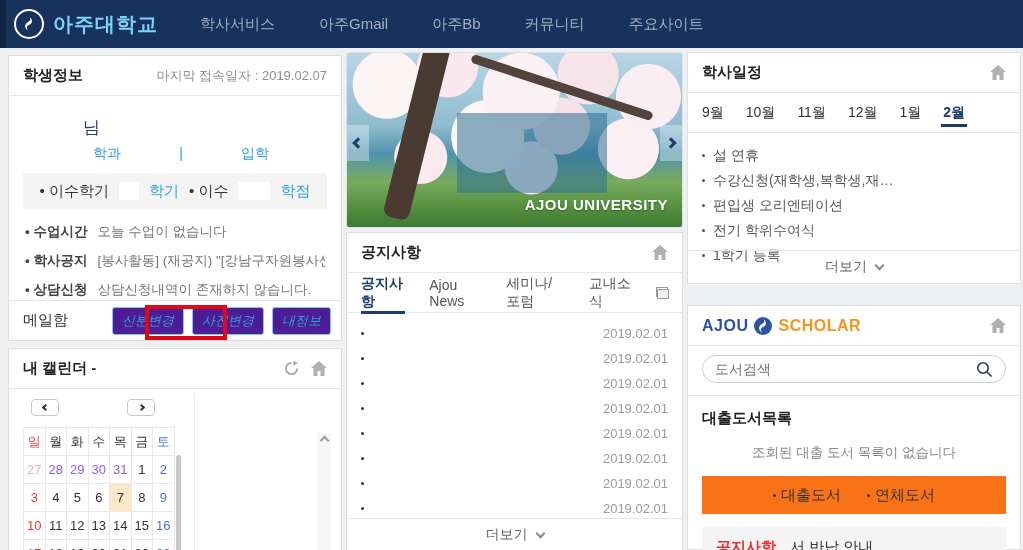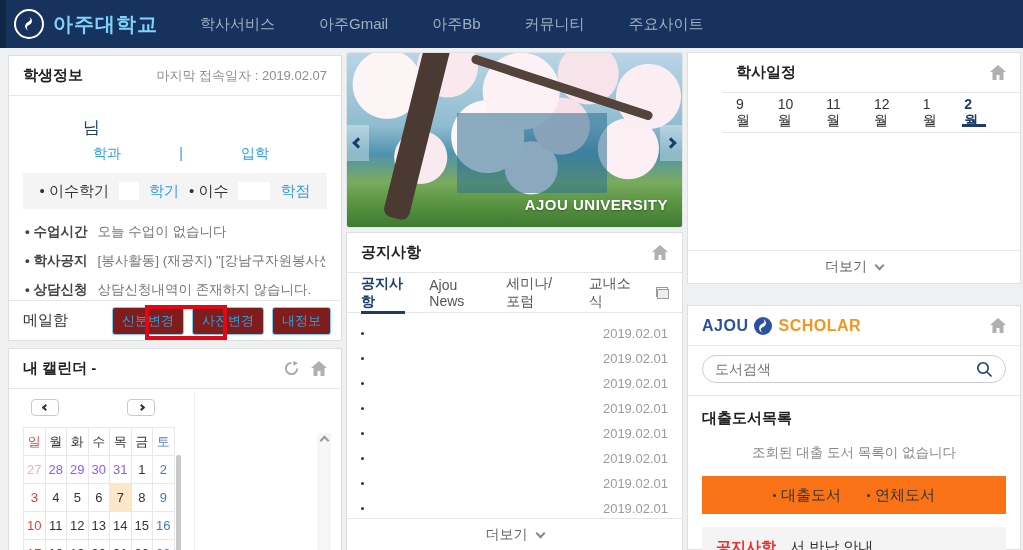--- a/index.html
+++ b/index.html
@@ -37,21 +37,21 @@
   .stats-box .b { color:#333; }
   .blank-val { display:inline-block; background:#ffffff; height:18px; min-width:20px; }
   .blank-val.wide { min-width:32px; }
   .accent-blue { color:#2d9fe0; }
   .info-rows { padding:14px 16px 0 16px; }
   .info-row { font-size:13.5px; margin-bottom:11px; white-space:nowrap; overflow:hidden; }
   .info-row .lbl { color:#444; font-weight:bold; margin-right:10px; }
   .info-row .val { color:#777; }
   .mail-row { position:absolute; left:0; bottom:0; width:100%; height:40px; border-top:1px solid #e6e6e6; display:flex; align-items:center; padding:0 10px 0 14px; }
   .mail-label { font-size:15px; color:#333; flex:1; }
-  .mini-btn { font-size:13px; color:#2d9fe0; background:#7f1d1d; border:1px solid #7ecbf2; border-radius:3px; padding:4px 9px; margin-left:8px; cursor:pointer; font-family:inherit; }
+  .mini-btn { font-size:13px; color:#2d9fe0; background:#4c1d95; border:1px solid #7ecbf2; border-radius:3px; padding:4px 9px; margin-left:8px; cursor:pointer; font-family:inherit;font-style:italic; }
   .red-annotation { position:absolute; left:136px; top:249px; width:82px; height:35px; border:4px solid #e30613; z-index:6; pointer-events:none; }
 
   
   #calendar-panel { left:8px; top:348px; width:334px; height:230px; }
   .cal-header-icons { display:flex; align-items:center; gap:12px; }
   .cal-body { position:relative; height:188px; }
   .cal-nav-btn { position:absolute; top:10px; width:28px; height:17px; background:#fff; border:1px solid #c9c9c9; border-radius:4px; display:flex; align-items:center; justify-content:center; cursor:pointer; }
   .cal-nav-btn .chev { width:5px; height:5px; border-color:#333; }
   #cal-prev { left:22px; }
   #cal-next { left:118px; }
@@ -100,21 +100,21 @@
   .icon-windows::after { content:""; position:absolute; left:0; bottom:0; width:10px; height:8px; border:1px solid #9a9a9a; background:#eee; }
   .notice-list { padding:8px 14px 0 14px; }
   .notice-item { height:25px; display:flex; align-items:center; cursor:pointer; }
   .notice-item .dot { width:3px; height:3px; background:#333; border-radius:50%; margin-right:8px; }
   .notice-item .ttl { flex:1; font-size:13px; color:#333; }
   .notice-item .date { font-size:13px; color:#9b9b9b; }
   .more-row { position:absolute; left:0; bottom:0; width:100%; height:33px; border-top:1px solid #e6e6e6; display:flex; align-items:center; justify-content:center; gap:9px; cursor:pointer; }
   .more-row span.txt { font-size:14px; color:#666; }
 
   
-  #schedule-panel { left:687px; top:52px; width:334px; height:232px;padding-left:34px; }
+  #schedule-panel { left:687px; top:52px; width:334px; height:232px; }
   .month-tab { font-size:14px; color:#333; margin-right:22px; height:40px; display:flex; align-items:center; cursor:pointer; position:relative; }
   .month-tab.active { color:#1c3c6b; font-weight:bold; }
   .month-tab.active::after { content:""; position:absolute; left:-2px; right:-2px; bottom:6px; height:3px; background:#1c3c6b; }
   .sched-list { padding:10px 14px 0 14px; }
   .sched-item { height:25px; display:flex; align-items:center; font-size:14px; color:#555; cursor:pointer; white-space:nowrap; overflow:hidden; }
   .sched-item .dot { width:3px; height:3px; background:#555; border-radius:50%; margin-right:8px; flex:none; }
 
   #library-panel { left:687px; top:305px; width:334px; height:245px; }
   .lib-logo { display:flex; align-items:center; gap:5px; }
   .lib-ajou { font-size:16px; font-weight:bold; color:#2b52a0; letter-spacing:.5px; }
@@ -346,20 +346,42 @@
       </svg>
   </div>
   <div class="tab-bar">
     <span class="month-tab">9월</span>
     <span class="month-tab">10월</span>
     <span class="month-tab">11월</span>
     <span class="month-tab">12월</span>
     <span class="month-tab">1월</span>
     <span class="month-tab active">2월</span>
   </div>
+  <div class="sched-list">
+    <div class="sched-item">
+        <span class="dot"></span>
+        <span>설 연휴</span>
+      </div>
+    <div class="sched-item">
+        <span class="dot"></span>
+        <span>수강신청(재학생,복학생,재…</span>
+      </div>
+    <div class="sched-item">
+        <span class="dot"></span>
+        <span>편입생 오리엔테이션</span>
+      </div>
+    <div class="sched-item">
+        <span class="dot"></span>
+        <span>전기 학위수여식</span>
+      </div>
+    <div class="sched-item">
+        <span class="dot"></span>
+        <span>1학기 등록</span>
+      </div>
+  </div>
   <div class="more-row">
     <span class="txt">더보기</span>
       <span class="chev down"></span>
   </div>
 </div>
 
 <div class="panel" id="library-panel">
   <div class="panel-header">
     <span class="lib-logo">
       <span class="lib-ajou">AJOU</span>

